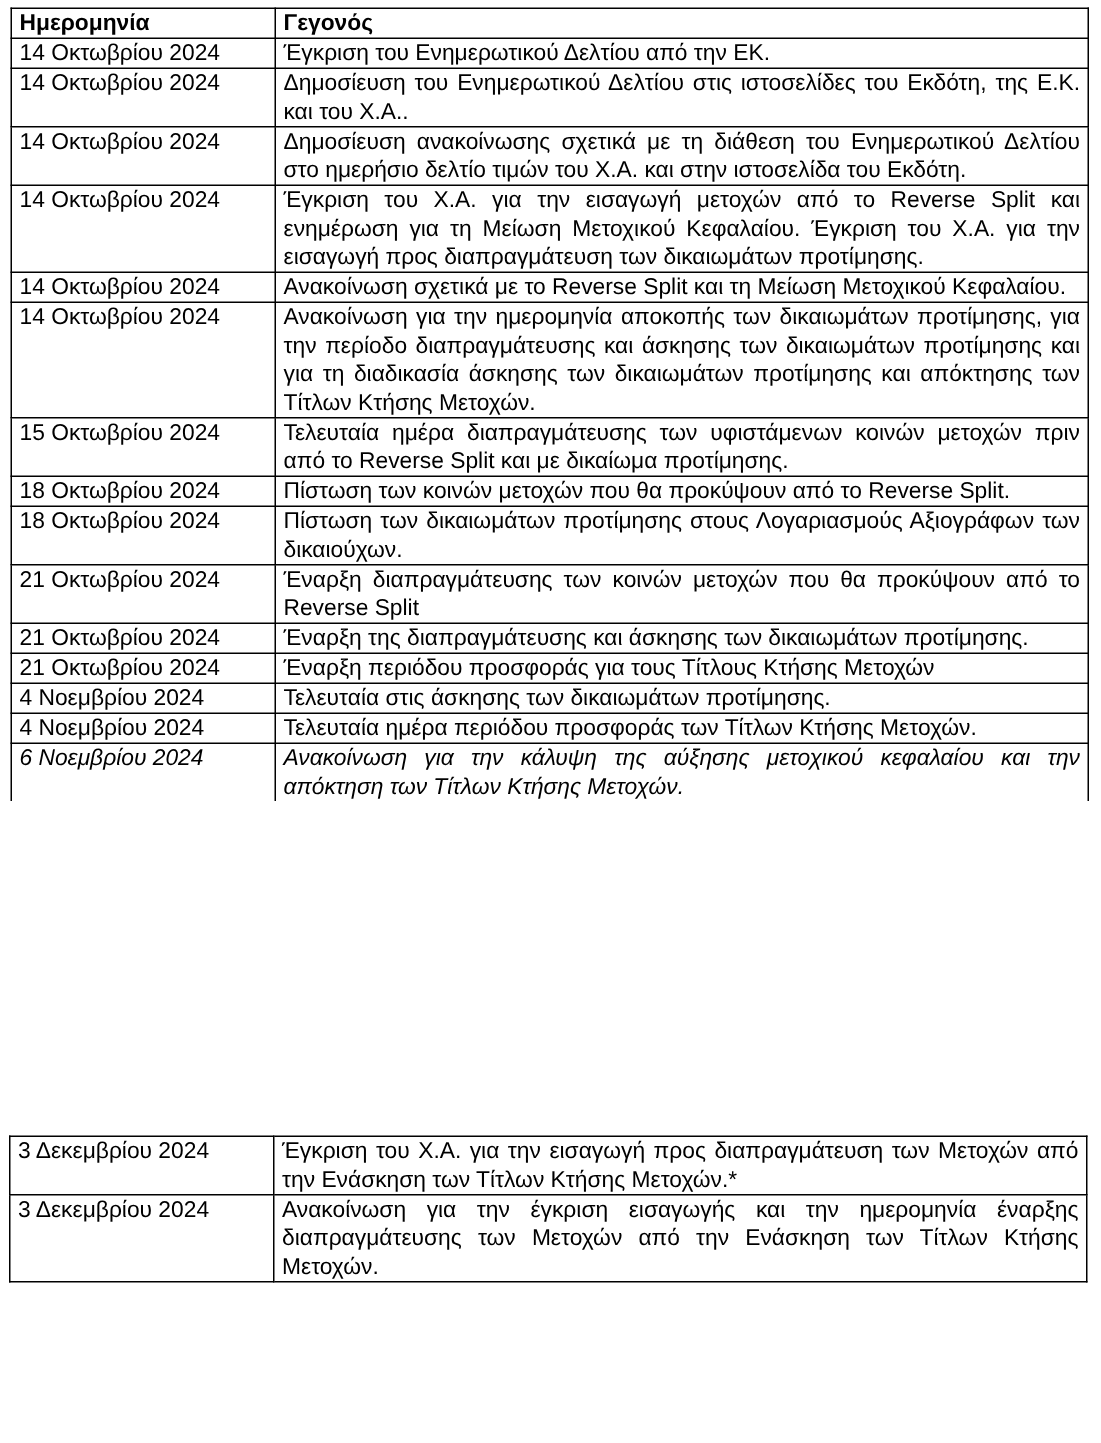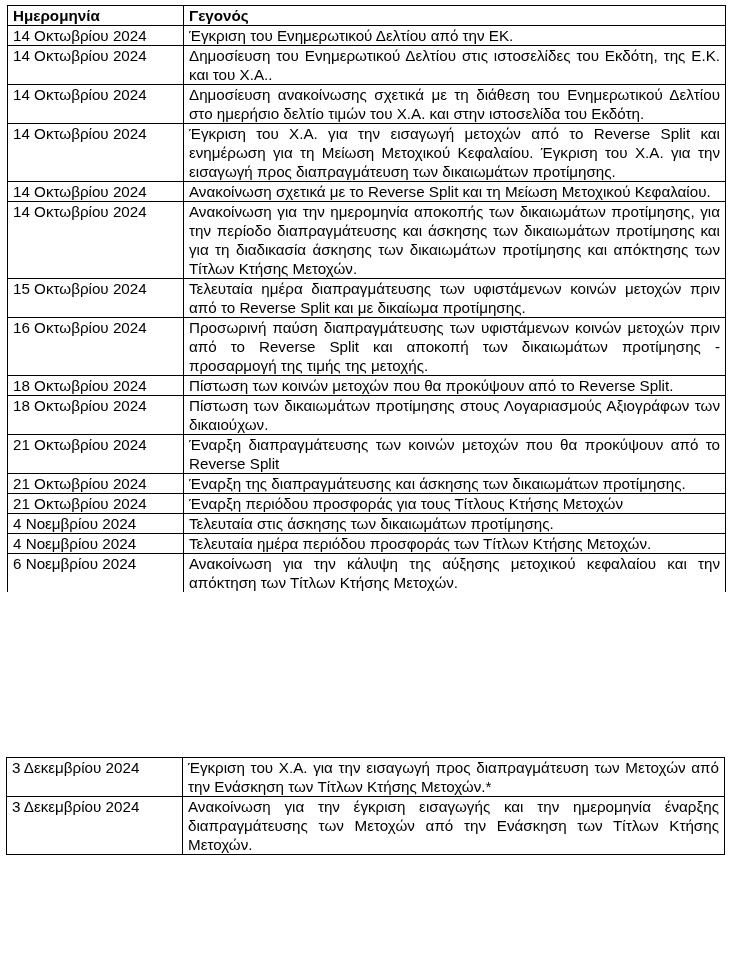--- a/index.html
+++ b/index.html
@@ -7,21 +7,21 @@
            font-family: "Liberation Sans", sans-serif; color: #000; }
     table.timeline { border-collapse: collapse; position: absolute; table-layout: fixed;
                      font-size: 15.2px; line-height: 19px; }
     table.timeline td, table.timeline th { border: 1.2px solid #000; vertical-align: top;
                      padding: 0 5px 0 5px; font-weight: normal; }
     table.timeline th { font-weight: bold; text-align: left; margin-top: 15px; }
     col.c-date { width: 176px; }
     col.c-event { width: 542px; }
     td.event { text-align: justify; text-align-last: left; }
     #seg1 { left: 7px; top: 5px; width: 718px; }
-    #seg1 tr:last-child td { border-bottom: none; }
+    #seg1 tr:last-child td { border-bottom: none; font-style: italic; }
     #seg2 { left: 6px; top: 757px; width: 719px; }
   </style>
 </head>
 <body>
 
 <table class="timeline" id="seg1">
   <colgroup>
       <col class="c-date">
       <col class="c-event">
     </colgroup>
@@ -52,24 +52,20 @@
         <td class="date">14 Οκτωβρίου 2024</td>
         <td class="event">Ανακοίνωση σχετικά με το  Reverse Split και τη Μείωση Μετοχικού Κεφαλαίου.</td>
       </tr>
       <tr>
         <td class="date">14 Οκτωβρίου 2024</td>
         <td class="event">Ανακοίνωση για την ημερομηνία αποκοπής των δικαιωμάτων προτίμησης,  για την περίοδο διαπραγμάτευσης και άσκησης των δικαιωμάτων προτίμησης και για τη διαδικασία άσκησης των δικαιωμάτων προτίμησης και απόκτησης των Τίτλων Κτήσης Μετοχών.</td>
       </tr>
       <tr>
         <td class="date">15 Οκτωβρίου 2024</td>
         <td class="event">Τελευταία ημέρα διαπραγμάτευσης των υφιστάμενων κοινών μετοχών πριν από το  Reverse Split και με δικαίωμα προτίμησης.</td>
-      </tr>
-      <tr>
-        <td class="date">16 Οκτωβρίου 2024</td>
-        <td class="event">Προσωρινή παύση διαπραγμάτευσης των υφιστάμενων κοινών μετοχών πριν από το Reverse Split και αποκοπή των δικαιωμάτων προτίμησης - προσαρμογή της τιμής της μετοχής.</td>
       </tr>
       <tr>
         <td class="date">18 Οκτωβρίου 2024</td>
         <td class="event">Πίστωση των κοινών μετοχών που θα προκύψουν από το  Reverse Split.</td>
       </tr>
       <tr>
         <td class="date">18 Οκτωβρίου 2024</td>
         <td class="event">Πίστωση των δικαιωμάτων προτίμησης στους Λογαριασμούς Αξιογράφων των δικαιούχων.</td>
       </tr>
       <tr>

